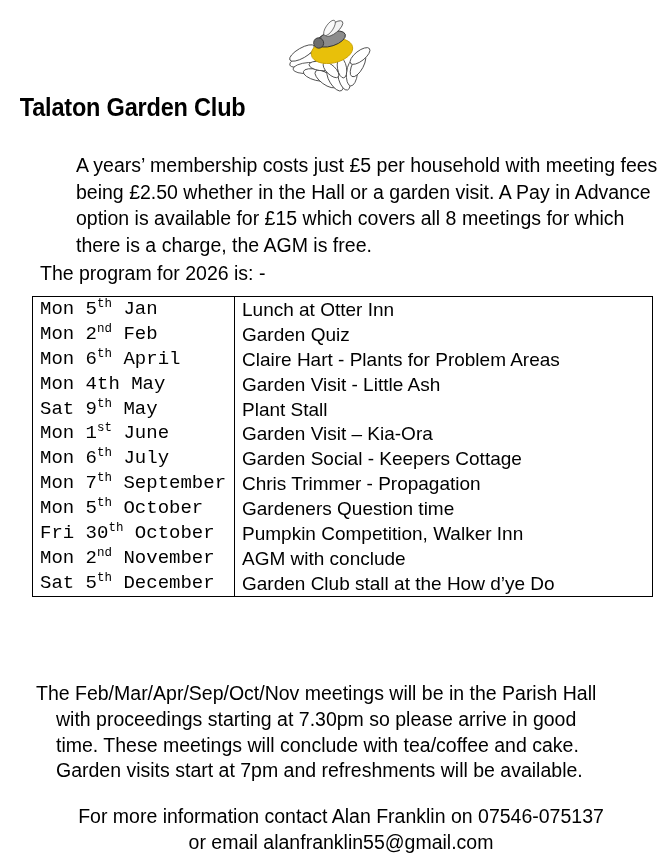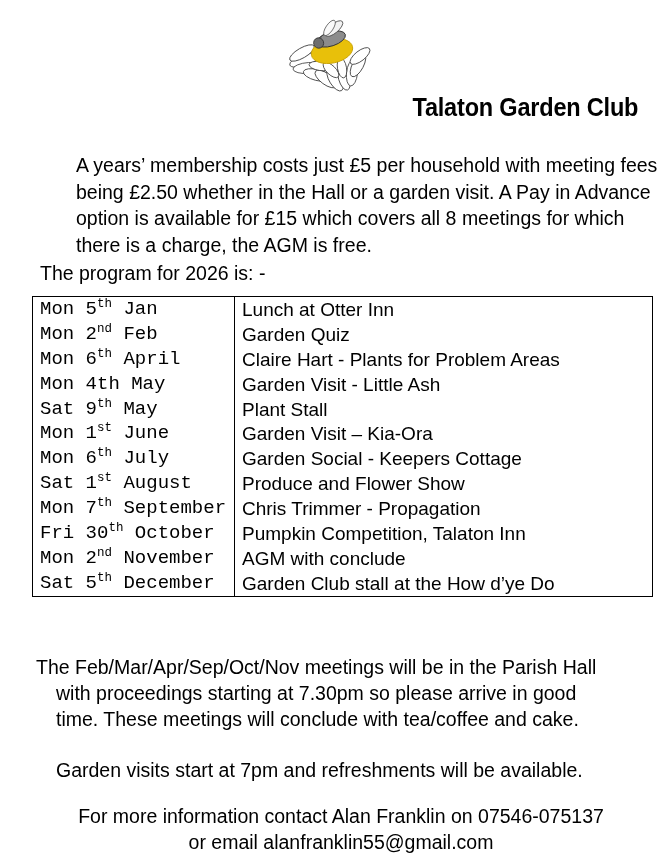--- a/index.html
+++ b/index.html
@@ -14,21 +14,21 @@
     overflow: hidden;
     font-family: "Liberation Sans", sans-serif;
     color: #000000;
     -webkit-font-smoothing: antialiased;
   }
 
   
   #header {
     width: 658px;
     padding-top: 8px;
-    text-align: right;
+    text-align: left;
   }
   #logo-wrap {
     width: 120px;
     height: 84px;
     margin: 0 auto;
     position: relative;
   }
   #logo-wrap svg { display: block; }
 
   #club-title {
@@ -85,21 +85,21 @@
   }
   #program-table td.event-cell {
     width: 410px;
   }
   .ord { font-size: 12.5px; vertical-align: super; line-height: 0; }
 
   
   #note-hall {
     position: absolute;
     left: 36px;
-    top: 654px;
+    top: 680px;
     width: 592px;
     font-size: 19.5px;
     line-height: 26px;
     text-indent: 0;
   }
   #note-hall .l2, #note-hall .l3 { padding-left: 20px; }
 
   #note-visits {
     position: absolute;
     left: 56px;
@@ -185,30 +185,30 @@
       </tr>
       <tr>
         <td class="date-cell">Mon 1<span class="ord">st</span> June</td>
         <td class="event-cell">Garden Visit – Kia-Ora</td>
       </tr>
       <tr>
         <td class="date-cell">Mon 6<span class="ord">th</span> July</td>
         <td class="event-cell">Garden Social - Keepers Cottage</td>
       </tr>
       <tr>
-        <td class="date-cell">Sat 1<span class="ord">st</span> August</td>
-        <td class="event-cell">Produce and Flower Show</td>
-      </tr>
-      <tr>
         <td class="date-cell">Mon 7<span class="ord">th</span> September</td>
         <td class="event-cell">Chris Trimmer - Propagation</td>
       </tr>
       <tr>
+        <td class="date-cell">Mon 5<span class="ord">th</span> October</td>
+        <td class="event-cell">Gardeners Question time</td>
+      </tr>
+      <tr>
         <td class="date-cell">Fri 30<span class="ord">th</span> October</td>
-        <td class="event-cell">Pumpkin Competition, Talaton Inn</td>
+        <td class="event-cell">Pumpkin Competition, Walker Inn</td>
       </tr>
       <tr>
         <td class="date-cell">Mon 2<span class="ord">nd</span> November</td>
         <td class="event-cell">AGM with conclude</td>
       </tr>
       <tr>
         <td class="date-cell">Sat 5<span class="ord">th</span> December</td>
         <td class="event-cell">Garden Club stall at the How d’ye Do</td>
       </tr>
     </tbody>

